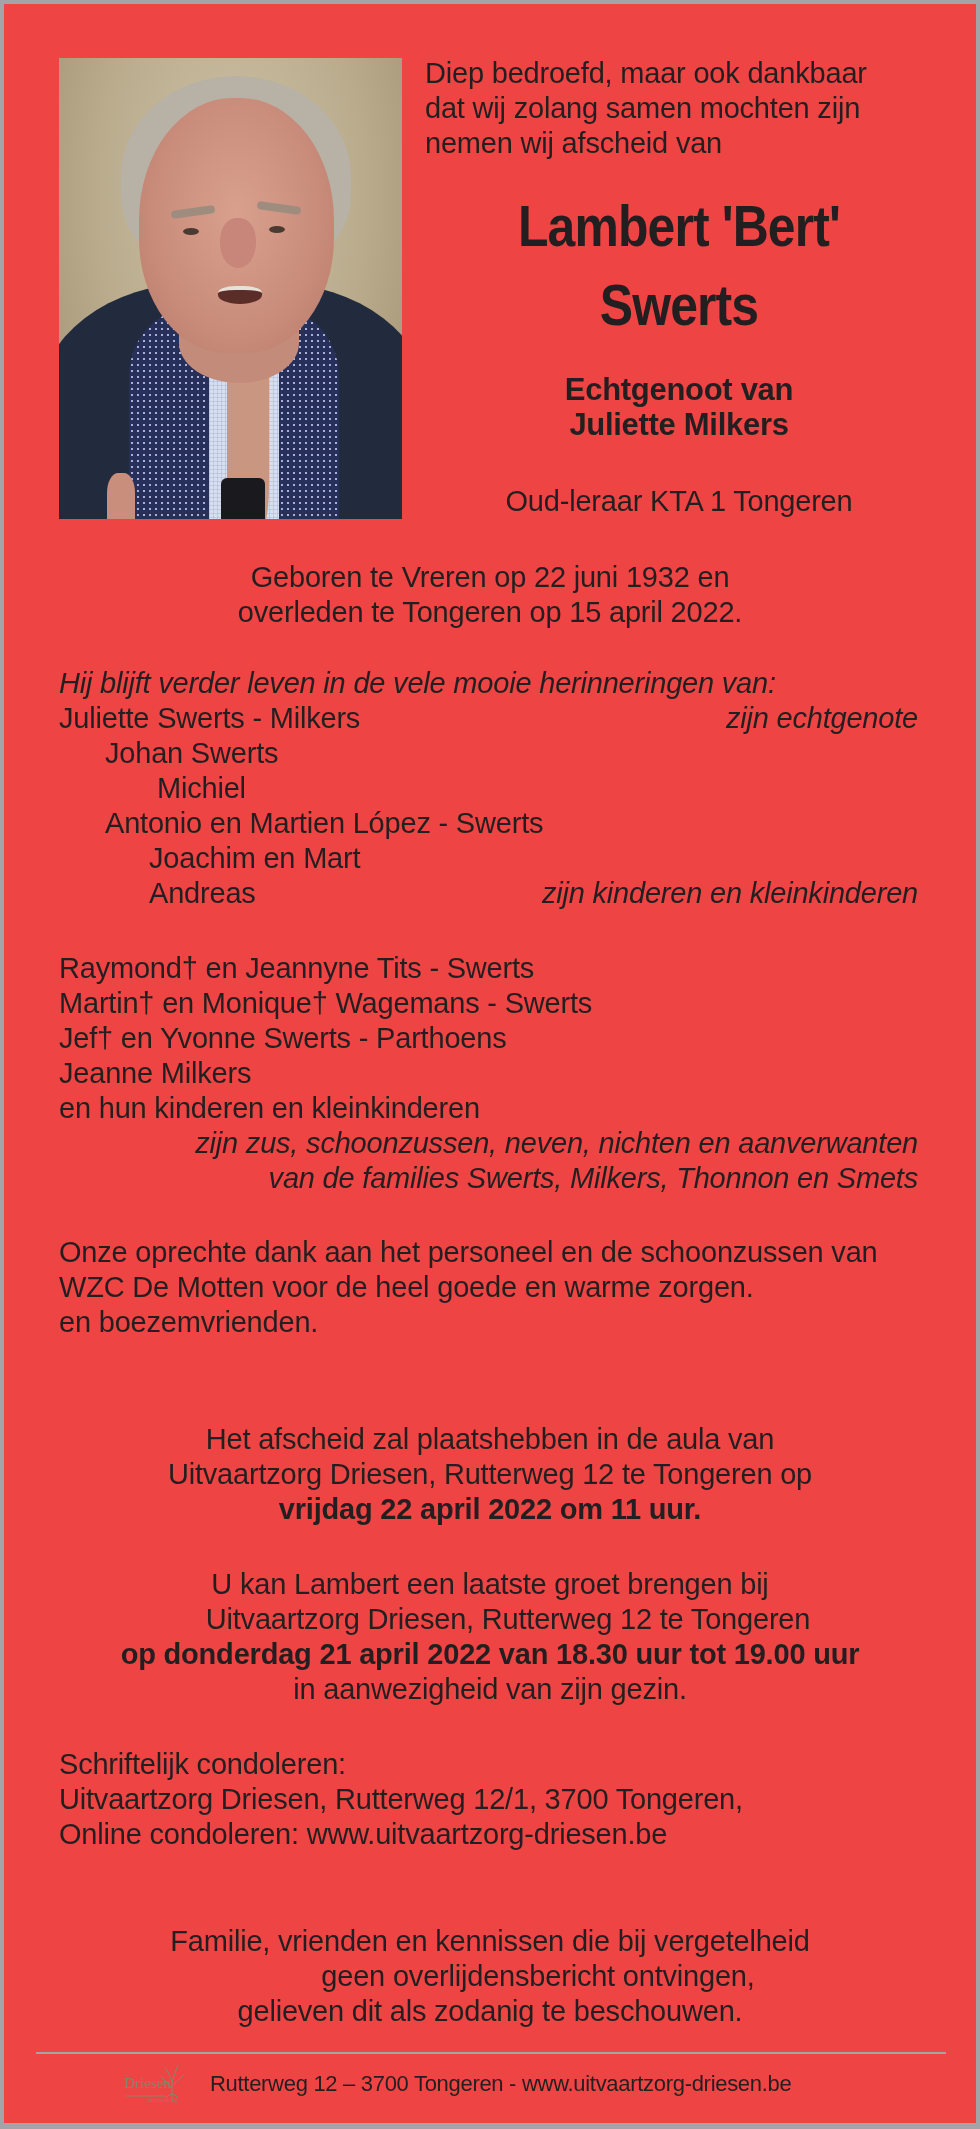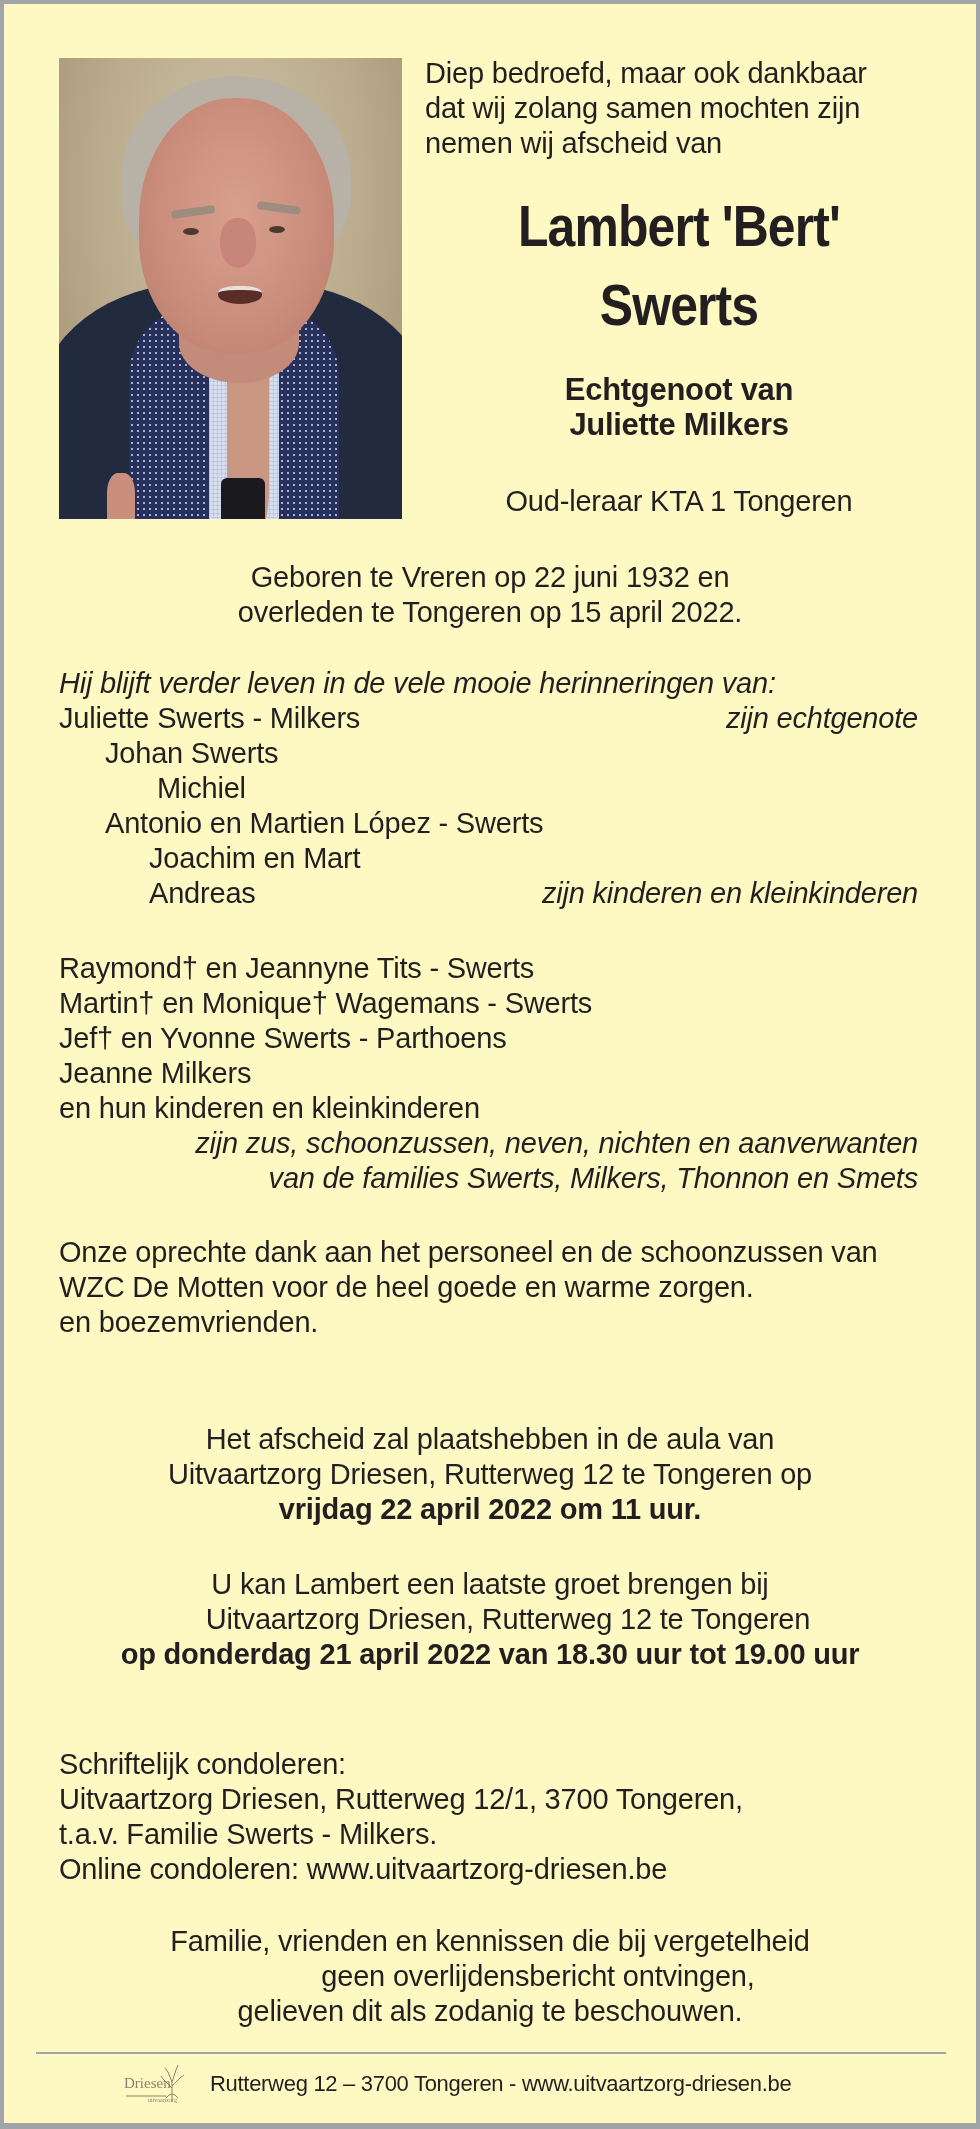--- a/index.html
+++ b/index.html
@@ -4,21 +4,21 @@
 <style>
   html, body { margin: 0; padding: 0; }
   body {
     width: 980px; height: 2129px; position: relative; overflow: hidden;
     background: #a3a4a7;
     font-family: "Liberation Sans", sans-serif;
     color: #231f20;
   }
   .card {
     position: absolute; left: 4px; top: 4px; width: 972px; height: 2119px;
-    background: #fef9c3;
+    background: #ef4444;
   }
   .abs { position: absolute; white-space: nowrap; }
   .light { font-size: 29px; line-height: 35px; letter-spacing: -0.2px; }
 
   
   .photo {
     position: absolute; left: 55px; top: 54px; width: 343px; height: 461px;
     overflow: hidden;
     background: radial-gradient(ellipse at 50% 30%, #cfc3a6 0%, #b9ab8c 55%, #9f8f72 100%);
   }
@@ -170,25 +170,25 @@
     <div>en boezemvrienden.</div>
   </div>
 
   <div class="abs light center" style="top:1418px;">Het afscheid zal plaatshebben in de aula van</div>
   <div class="abs light center" style="top:1453px;">Uitvaartzorg Driesen, Rutterweg 12 te Tongeren op</div>
   <div class="abs light center bold" style="top:1488px;">vrijdag 22 april 2022 om 11 uur.</div>
 
   <div class="abs light center" style="top:1563px;">U kan Lambert een laatste groet brengen bij</div>
   <div class="abs light center" style="top:1598px;margin-left:18px;">Uitvaartzorg Driesen, Rutterweg 12 te Tongeren</div>
   <div class="abs light center bold" style="top:1633px;">op donderdag 21 april 2022 van 18.30 uur tot 19.00 uur</div>
+  <div class="abs light center" style="top:1668px;">in aanwezigheid van zijn gezin.</div>
 
   <div class="abs light" style="left:55px;top:1743px;">
     <div>Schriftelijk condoleren:</div>
     <div>Uitvaartzorg Driesen, Rutterweg 12/1, 3700 Tongeren,</div>
-    <div>t.a.v. Familie Swerts - Milkers.</div>
     <div>Online condoleren: www.uitvaartzorg-driesen.be</div>
   </div>
 
   <div class="abs light center" style="top:1920px;">Familie, vrienden en kennissen die bij vergetelheid</div>
   <div class="abs light center" style="top:1955px;margin-left:48px;">geen overlijdensbericht ontvingen,</div>
   <div class="abs light center" style="top:1990px;">gelieven dit als zodanig te beschouwen.</div>
 
   <div class="footer-line"></div>
   <div class="logo">
     <svg width="70" height="42" viewBox="0 0 70 42">

